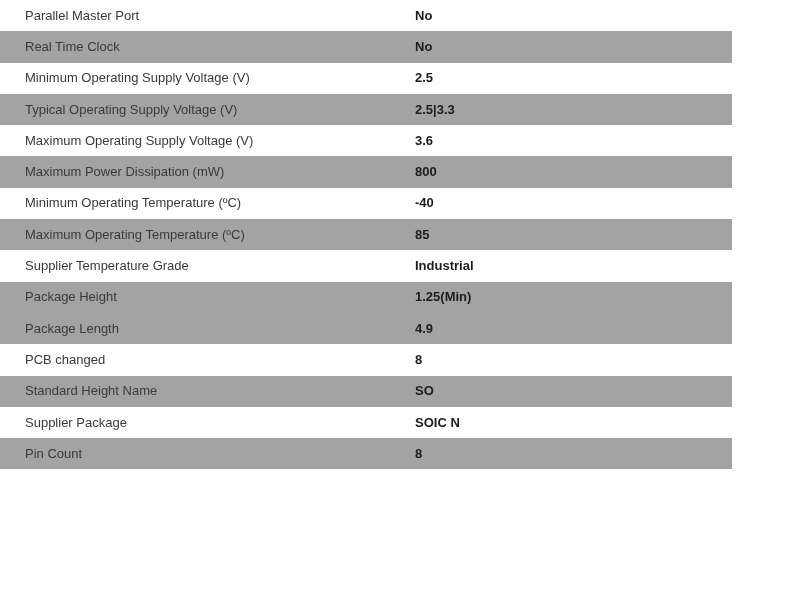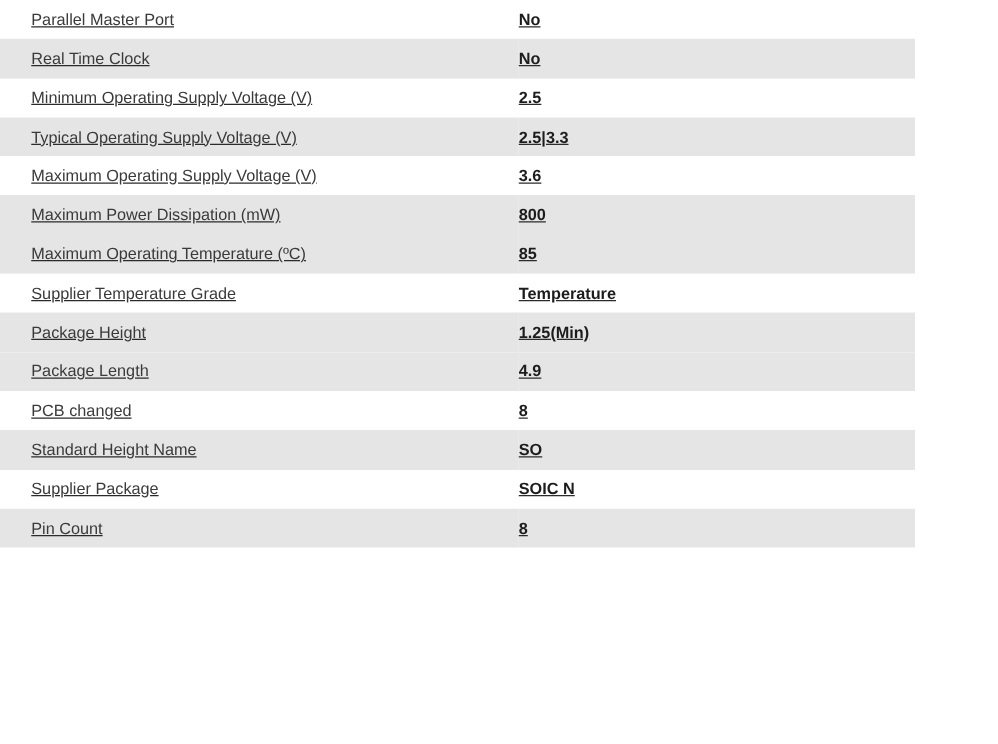--- a/index.html
+++ b/index.html
@@ -11,21 +11,20 @@
     height: 595px;
     background: #ffffff;
     font-family: "Liberation Sans", sans-serif;
     color: #2b2b2b;
     overflow: hidden;
   }
   .spec-table {
     width: 732px;
     border-collapse: collapse;
     table-layout: fixed;
-    text-decoration: underline;
   }
   .spec-table tr {
     height: 31.3px;
   }
   .spec-table td {
     padding: 0 0 0 25px;
     vertical-align: middle;
     font-size: 13px;
     line-height: 16px;
     border: none;
@@ -38,21 +37,21 @@
   .spec-table td.value {
     color: #1c1c1c;
     font-weight: bold;
     padding-left: 0;
     margin-top: 31px;
   }
   .row-even {
     background: #ffffff;
   }
   .row-odd {
-    background: #e5e5e5;
+    background: #a3a3a3;
     border-radius: 13px;
   }
 </style>
 </head>
 <body>
 
 <table class="spec-table">
   <tbody>
       <tr class="row-even">
         <td class="param">Parallel Master Port</td>
@@ -71,27 +70,31 @@
         <td class="value">2.5|3.3</td>
       </tr>
       <tr class="row-even">
         <td class="param">Maximum Operating Supply Voltage (V)</td>
         <td class="value">3.6</td>
       </tr>
       <tr class="row-odd">
         <td class="param">Maximum Power Dissipation (mW)</td>
         <td class="value">800</td>
       </tr>
+      <tr class="row-even">
+        <td class="param">Minimum Operating Temperature (ºC)</td>
+        <td class="value">-40</td>
+      </tr>
       <tr class="row-odd">
         <td class="param">Maximum Operating Temperature (ºC)</td>
         <td class="value">85</td>
       </tr>
       <tr class="row-even">
         <td class="param">Supplier Temperature Grade</td>
-        <td class="value">Temperature</td>
+        <td class="value">Industrial</td>
       </tr>
       <tr class="row-odd">
         <td class="param">Package Height</td>
         <td class="value">1.25(Min)</td>
       </tr>
       <tr class="row-odd">
         <td class="param">Package Length</td>
         <td class="value">4.9</td>
       </tr>
       <tr class="row-even">

